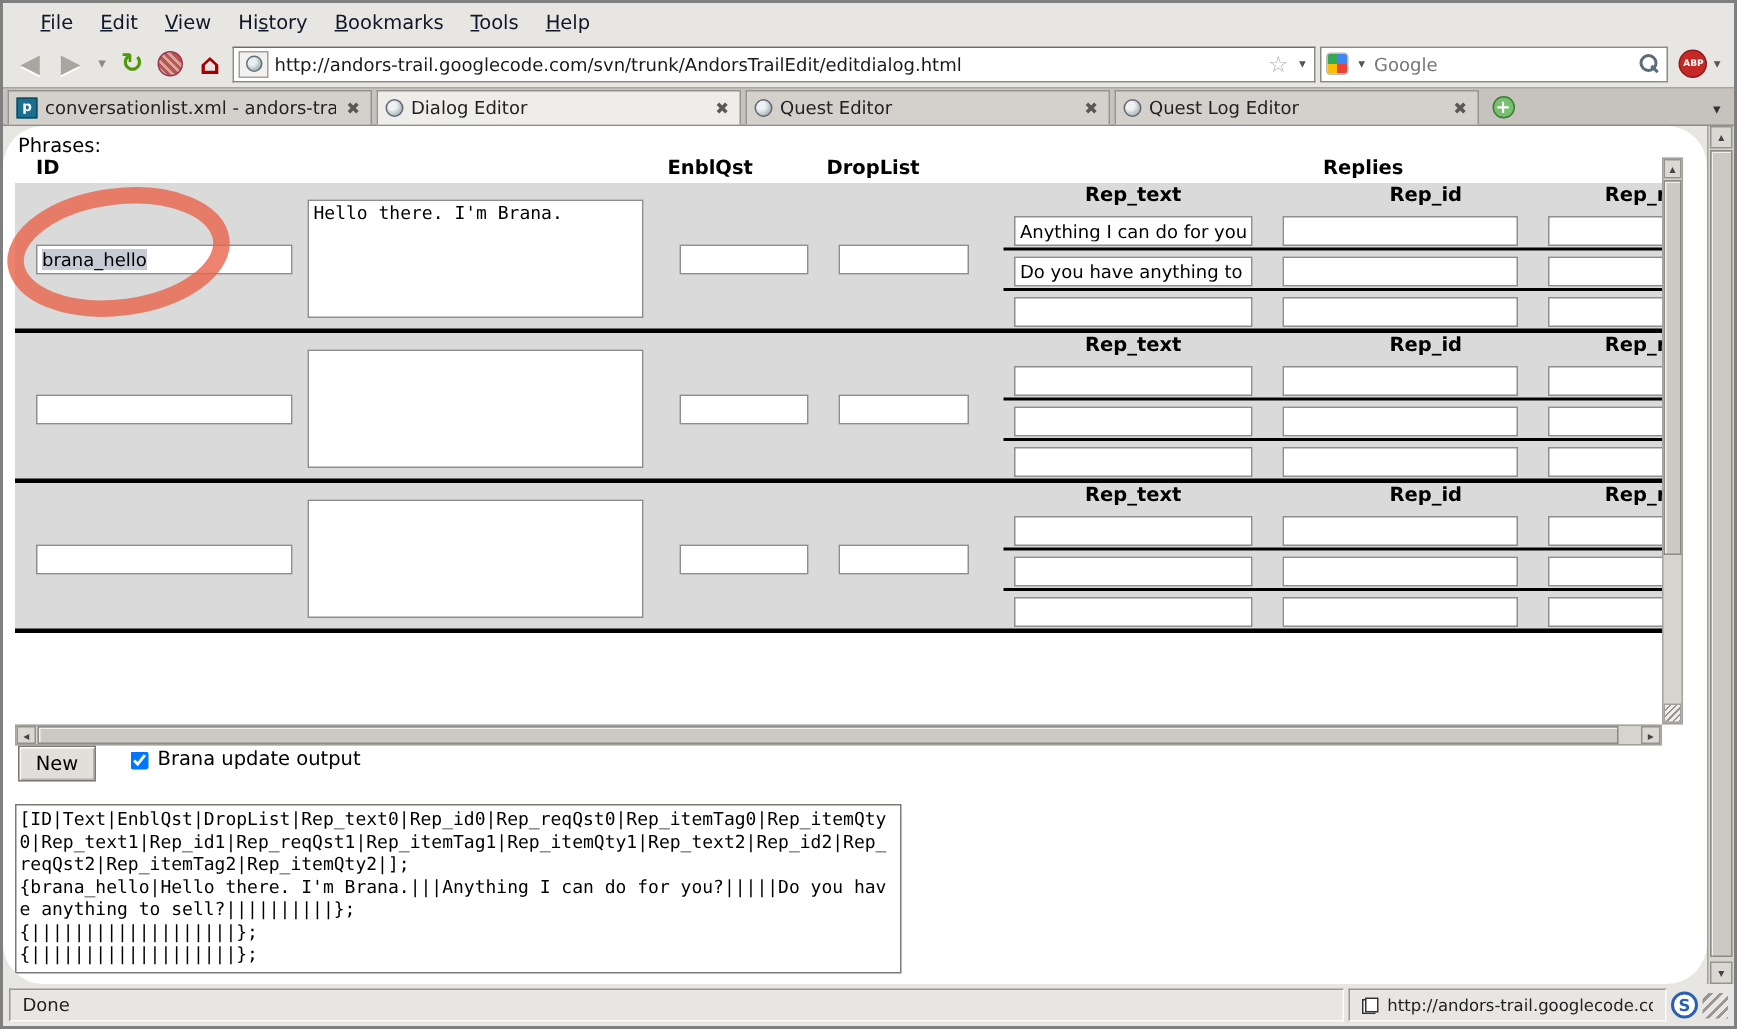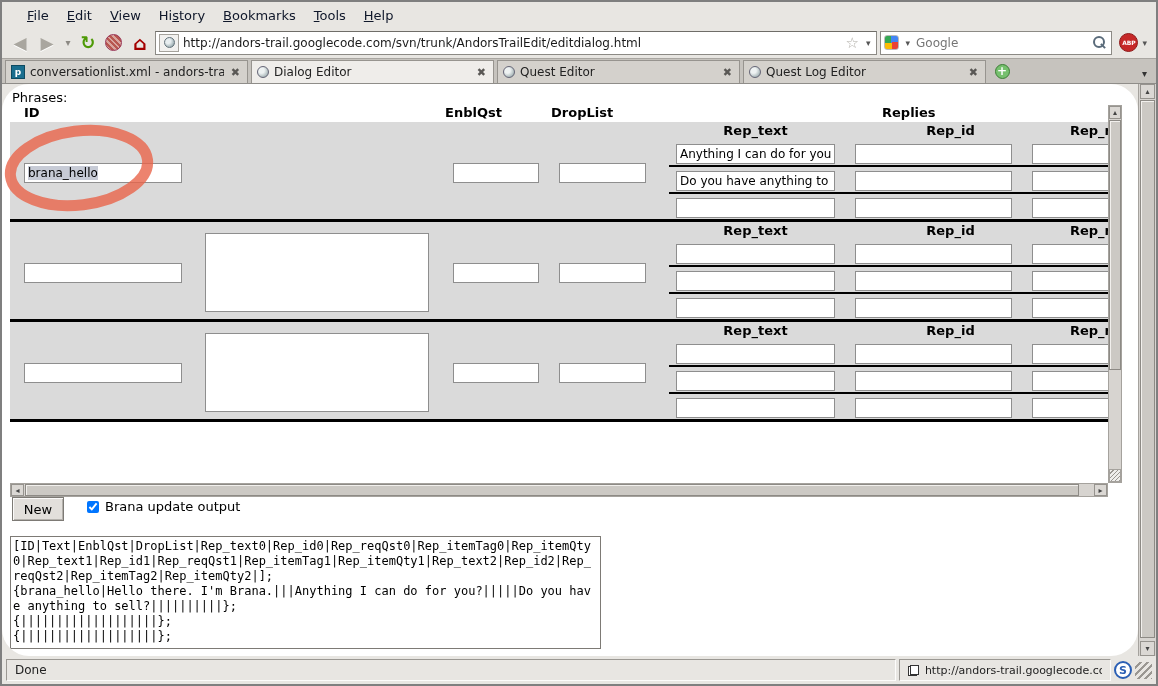--- a/index.html
+++ b/index.html
@@ -64,21 +64,21 @@
   .hdr { position:absolute; top:21px; font-size:13px; font-weight:bold; text-align:left; color:#000; }
   .hdr-id { left:22px; width:158px; }
   .hdr-text { left:203px; width:224px; }
   .hdr-enbl { left:443px; width:100px; }
   .hdr-drop { left:549px; width:102px; }
   .hdr-replies { left:880px; width:230px; }
 
   .phrasebox { position:absolute; left:8px; top:38px; width:1098px; overflow:hidden; }
   .prow { position:relative; height:100px; background:#dadada; border-bottom:3px solid #000; overflow:hidden; }
   .field { position:absolute; background:#fff; border:1px solid #8e8e8e; font-size:12px; font-family:"DejaVu Sans",sans-serif; padding:1px 3px; outline:none; }
-  .id-field   { left:14px;  top:41px; width:158px; height:20px; }
+  .id-field   { left:14px;  top:41px; width:171px; height:20px; }
   .text-area  { left:195px; top:11px; width:224px; height:79px; font-family:"DejaVu Sans Mono","Liberation Mono",monospace; resize:none; overflow:hidden; }
   .enbl-field { left:443px; top:41px; width:86px;  height:20px; }
   .drop-field { left:549px; top:41px; width:87px;  height:20px; }
   .id-div { display:flex; align-items:center; }
   .sel-text { background:#c7cbd6; }
 
   .replies { position:absolute; left:659px; top:0; width:470px; height:100px; }
   .rhdr { position:absolute; top:1px; font-size:13px; font-weight:bold; text-align:center; }
   .rh-text { left:7px;   width:159px; }
   .rh-id   { left:203px; width:157px; }
@@ -217,20 +217,21 @@
       <div class="hdr hdr-enbl">EnblQst</div>
       <div class="hdr hdr-drop">DropList</div>
       <div class="hdr hdr-replies">Replies</div>
 
       <div class="phrasebox">
 
         <div class="prow">
           <div class="field id-field id-div">
               <span class="sel-text">brana_hello</span>
             </div>
+          <textarea class="field text-area" style="">Hello there. I'm Brana.</textarea>
           <input class="field enbl-field" style="">
           <input class="field drop-field" style="">
           <div class="replies">
             <div class="rhdr rh-text">Rep_text</div>
             <div class="rhdr rh-id">Rep_id</div>
             <div class="rhdr rh-req">Rep_reqQst</div>
             <div class="rrow rrow1">
               <input class="rfield rf-text" value="Anything I can do for you?" style="">
               <input class="rfield rf-id" style="">
               <input class="rfield rf-req" style="">

